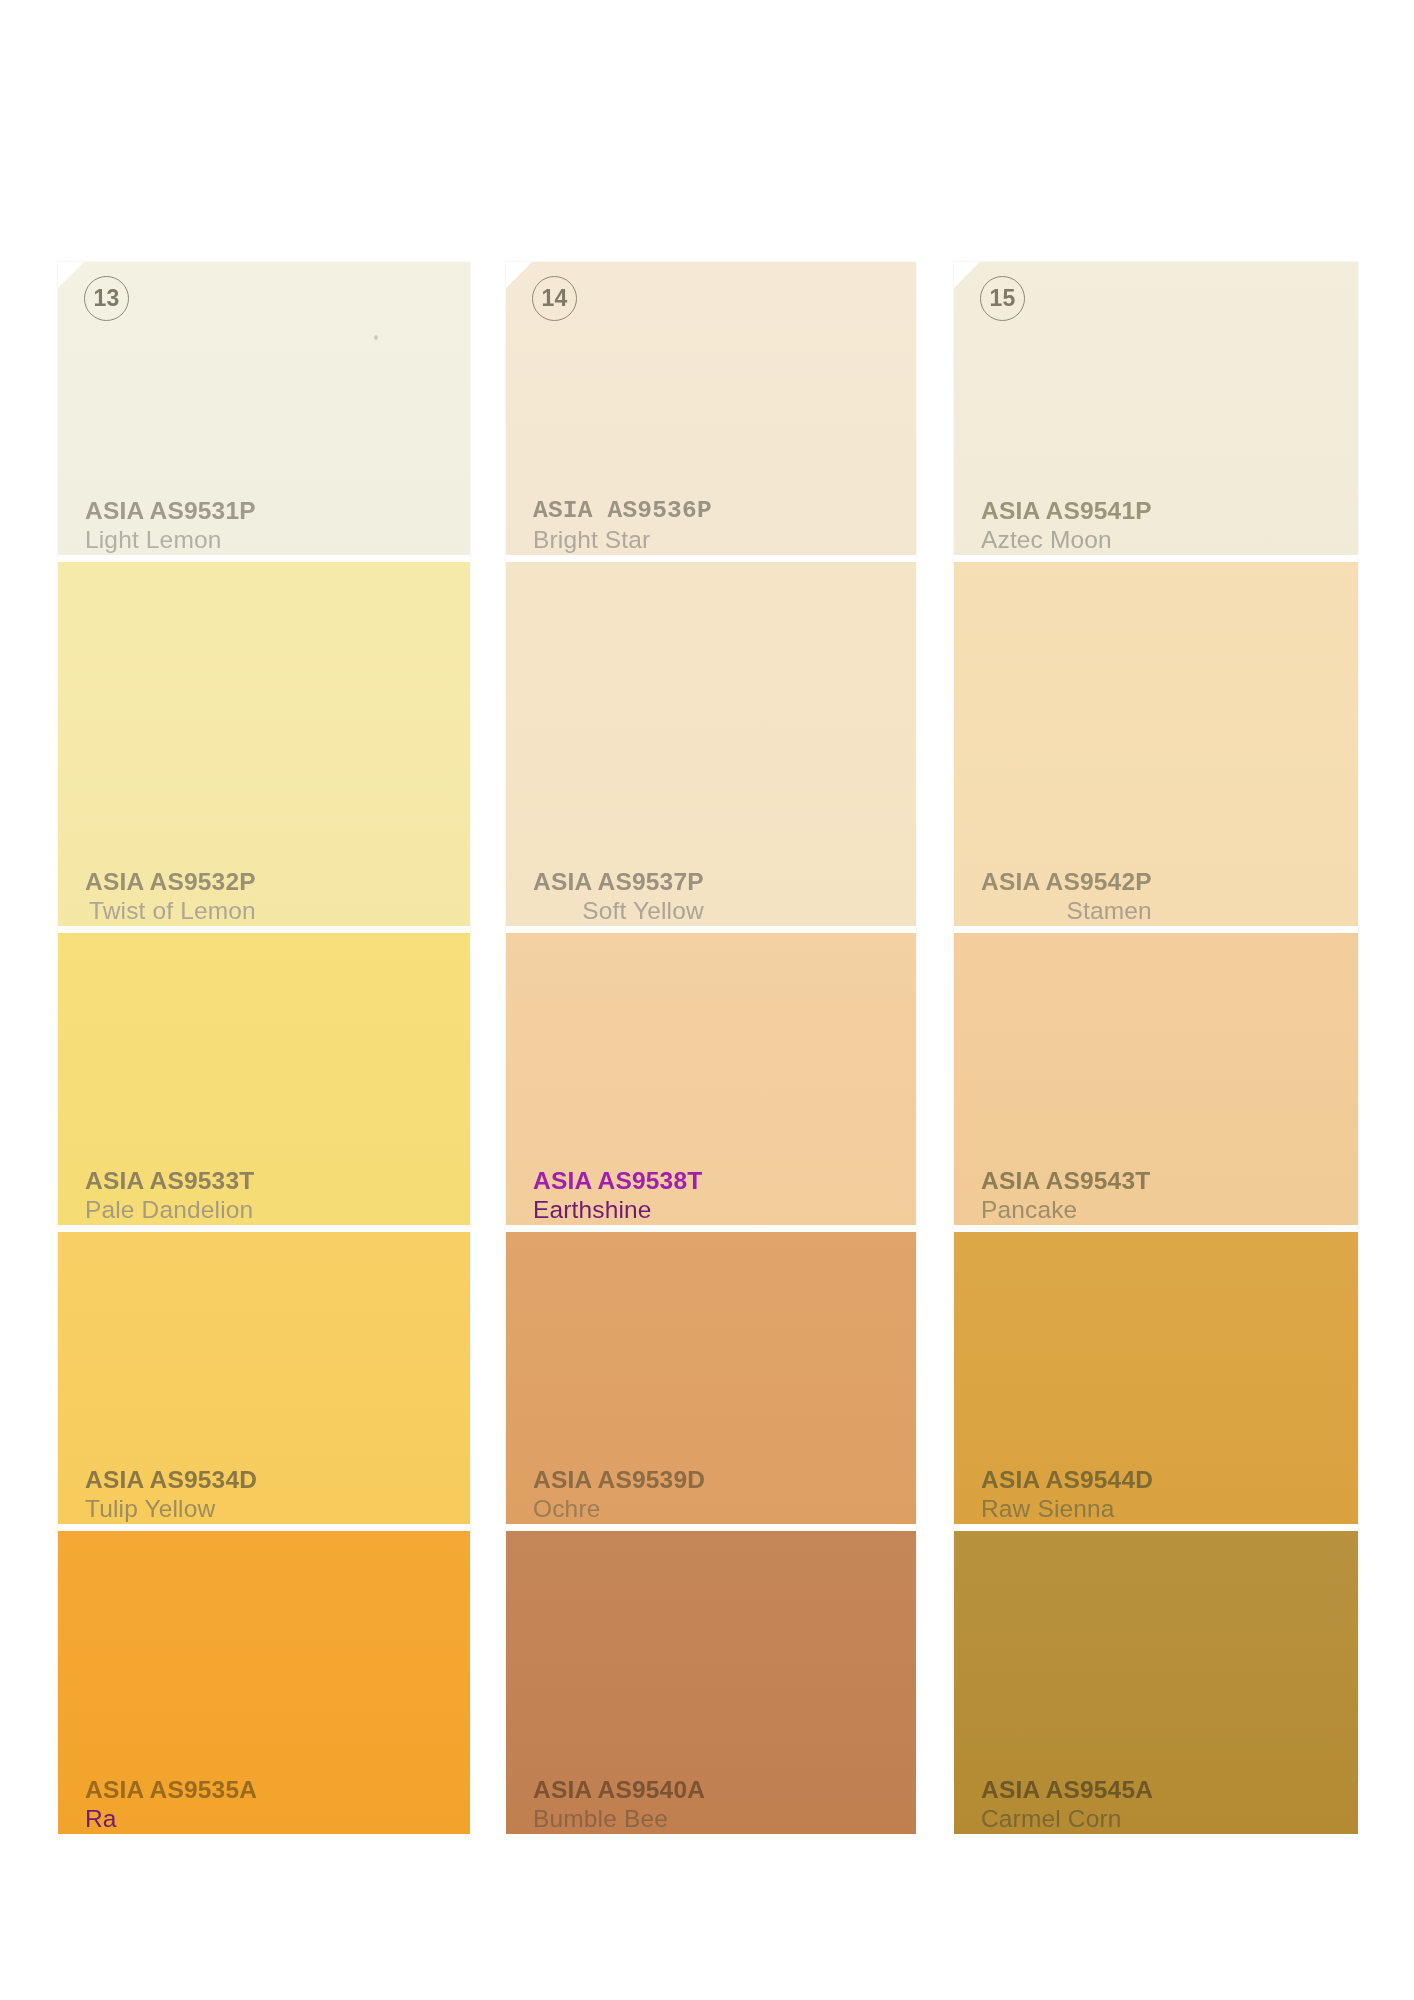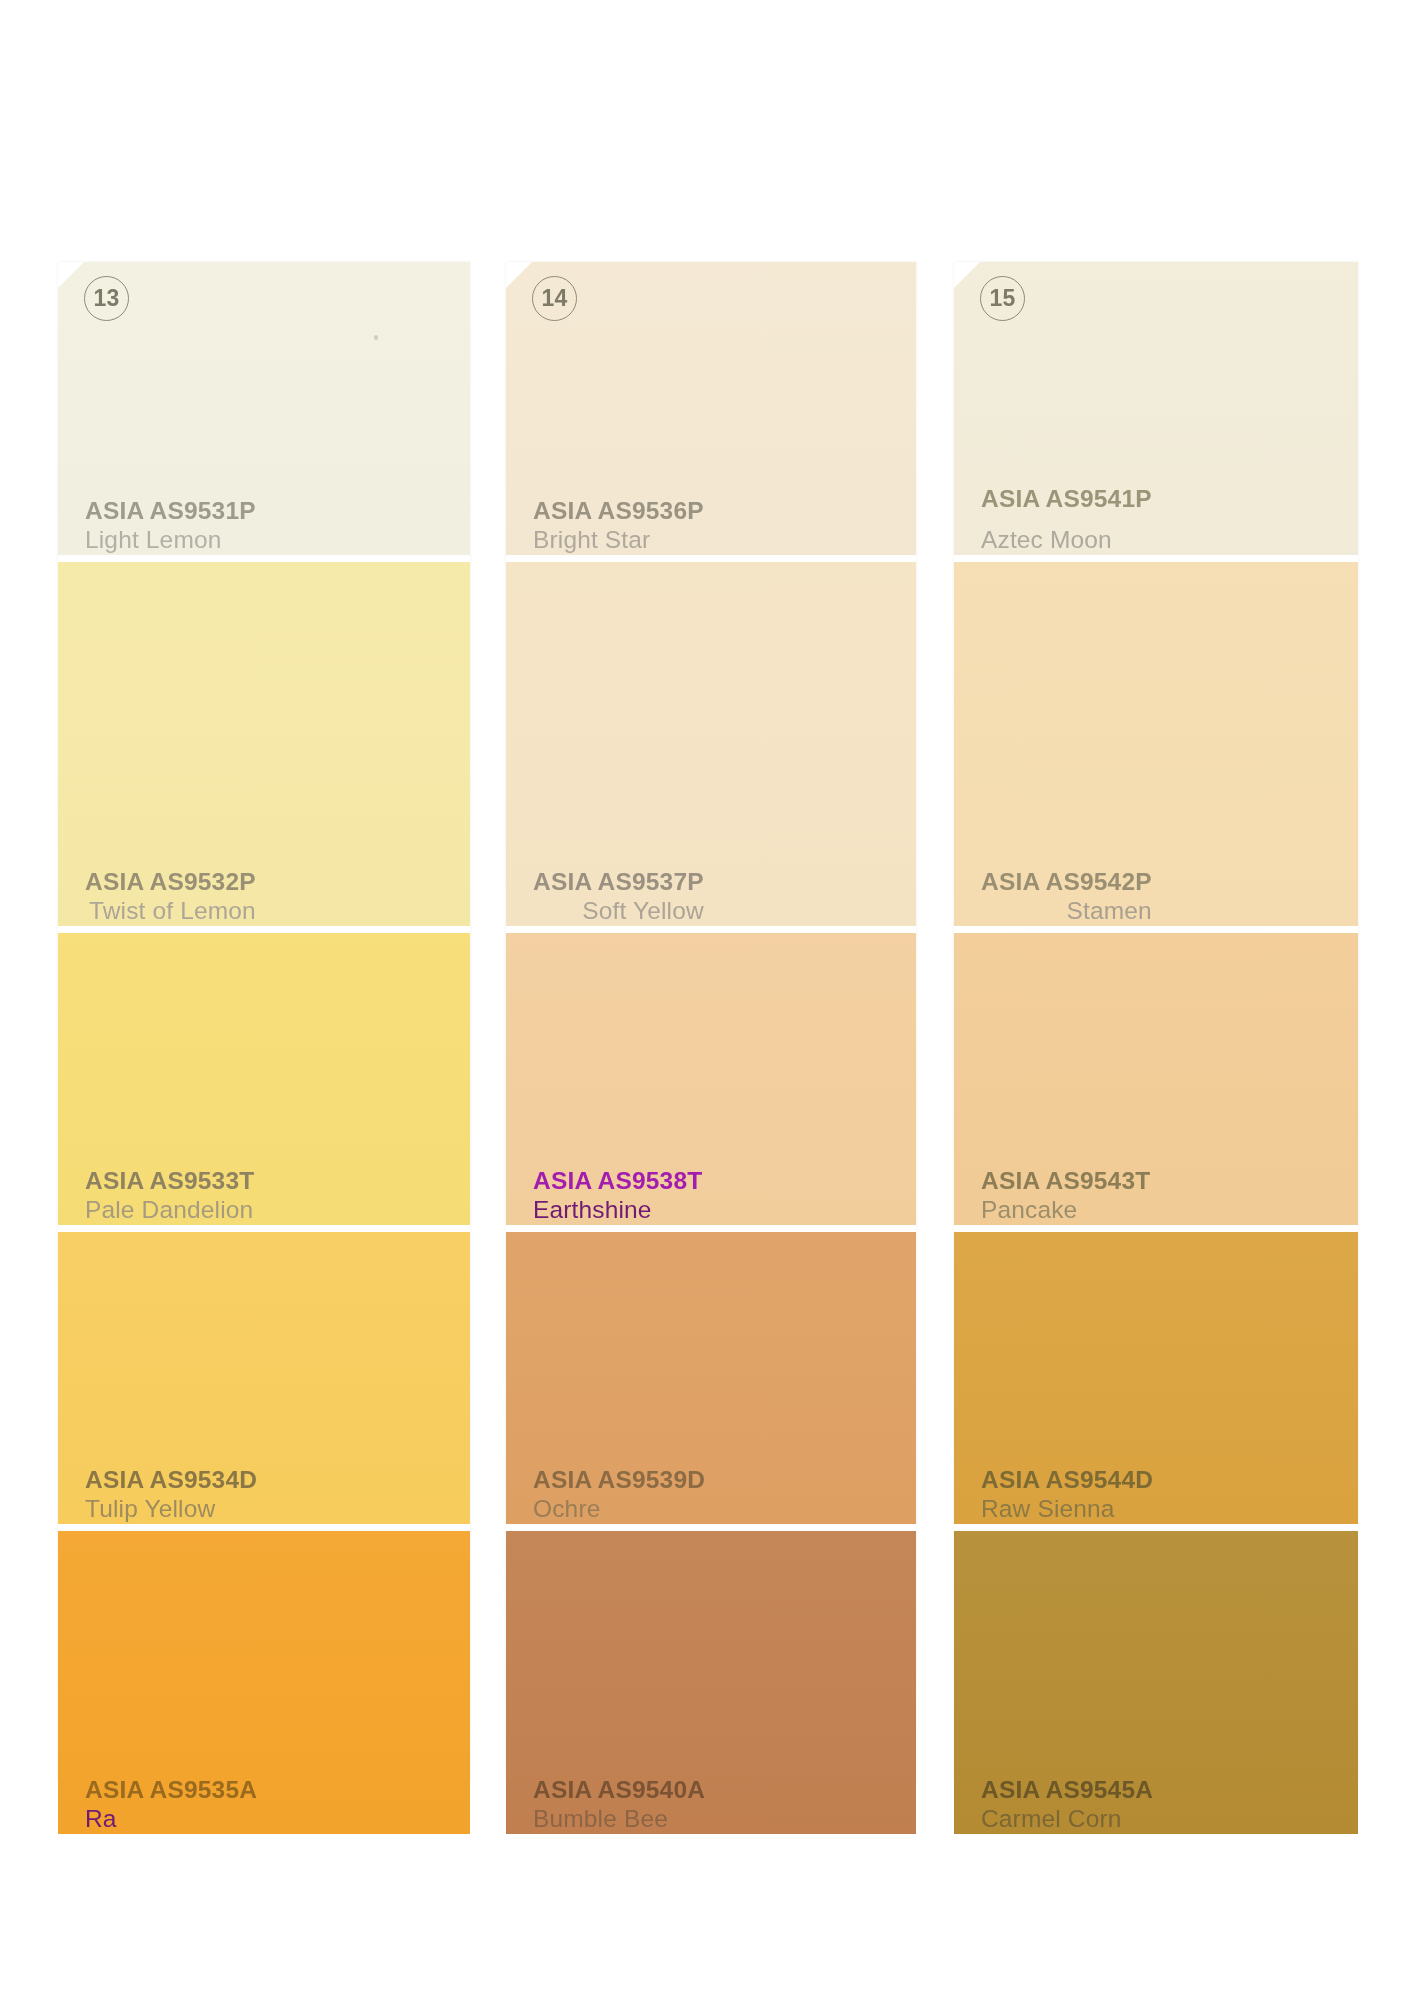--- a/index.html
+++ b/index.html
@@ -172,21 +172,21 @@
     </div>
   </div>
 
   <div class="swatch-card" id="card-14">
     <div class="card-corner-nick"></div>
     <div class="card-number-badge">14</div>
 
     <div class="color-band band-h-1" style="background-color: rgb(244, 232, 210);">
       <div class="band-grain"></div>
       <div class="band-label">
-        <p class="band-code" style="color: rgb(155, 147, 130);">ASIA AS9536P</p>
+        <p class="band-code" style="color: rgb(155, 147, 130); font-family: Liberation Mono, monospace;">ASIA AS9536P</p>
         <p class="band-name" style="color: rgb(176, 169, 156);">Bright Star</p>
       </div>
     </div>
 
     <div class="color-band band-h-2" style="background-color: rgb(245, 228, 196);">
       <div class="band-grain"></div>
       <div class="band-label">
         <p class="band-code" style="color: rgb(155, 145, 129);">ASIA AS9537P</p>
         <p class="band-name" style="color: rgb(173, 165, 152);">Soft Yellow</p>
       </div>
@@ -218,21 +218,21 @@
   </div>
 
   <div class="swatch-card" id="card-15">
     <div class="card-corner-nick"></div>
     <div class="card-number-badge">15</div>
 
     <div class="color-band band-h-1" style="background-color: rgb(242, 236, 217);">
       <div class="band-grain"></div>
       <div class="band-label">
         <p class="band-code" style="color: rgb(154, 148, 120);">ASIA AS9541P</p>
-        <p class="band-name" style="color: rgb(173, 170, 158); margin-top: 12px;">Aztec Moon</p>
+        <p class="band-name" style="color: rgb(173, 170, 158);">Aztec Moon</p>
       </div>
     </div>
 
     <div class="color-band band-h-2" style="background-color: rgb(246, 221, 177);">
       <div class="band-grain"></div>
       <div class="band-label">
         <p class="band-code" style="color: rgb(154, 143, 114);">ASIA AS9542P</p>
         <p class="band-name" style="color: rgb(170, 161, 146);">Stamen</p>
       </div>
     </div>

